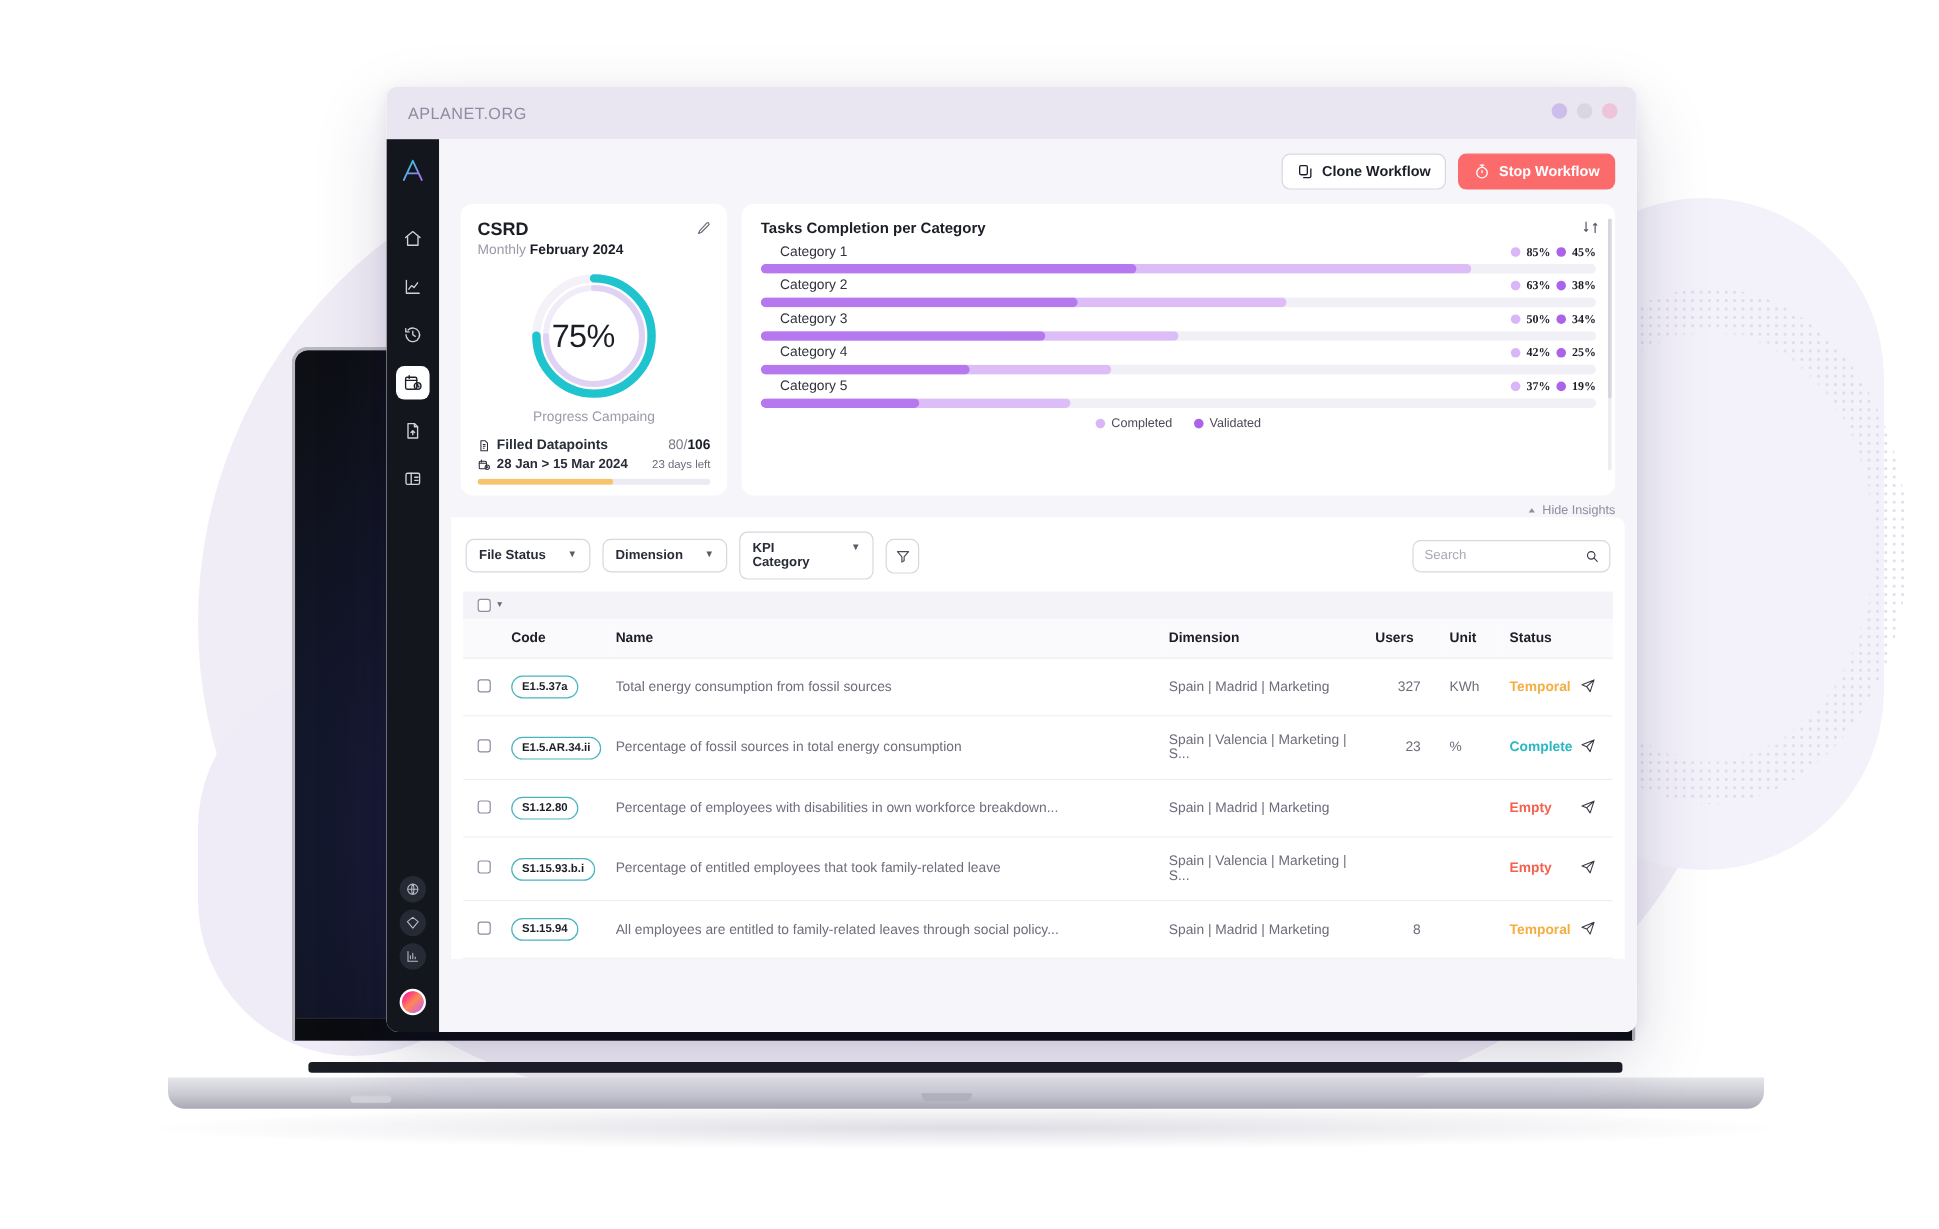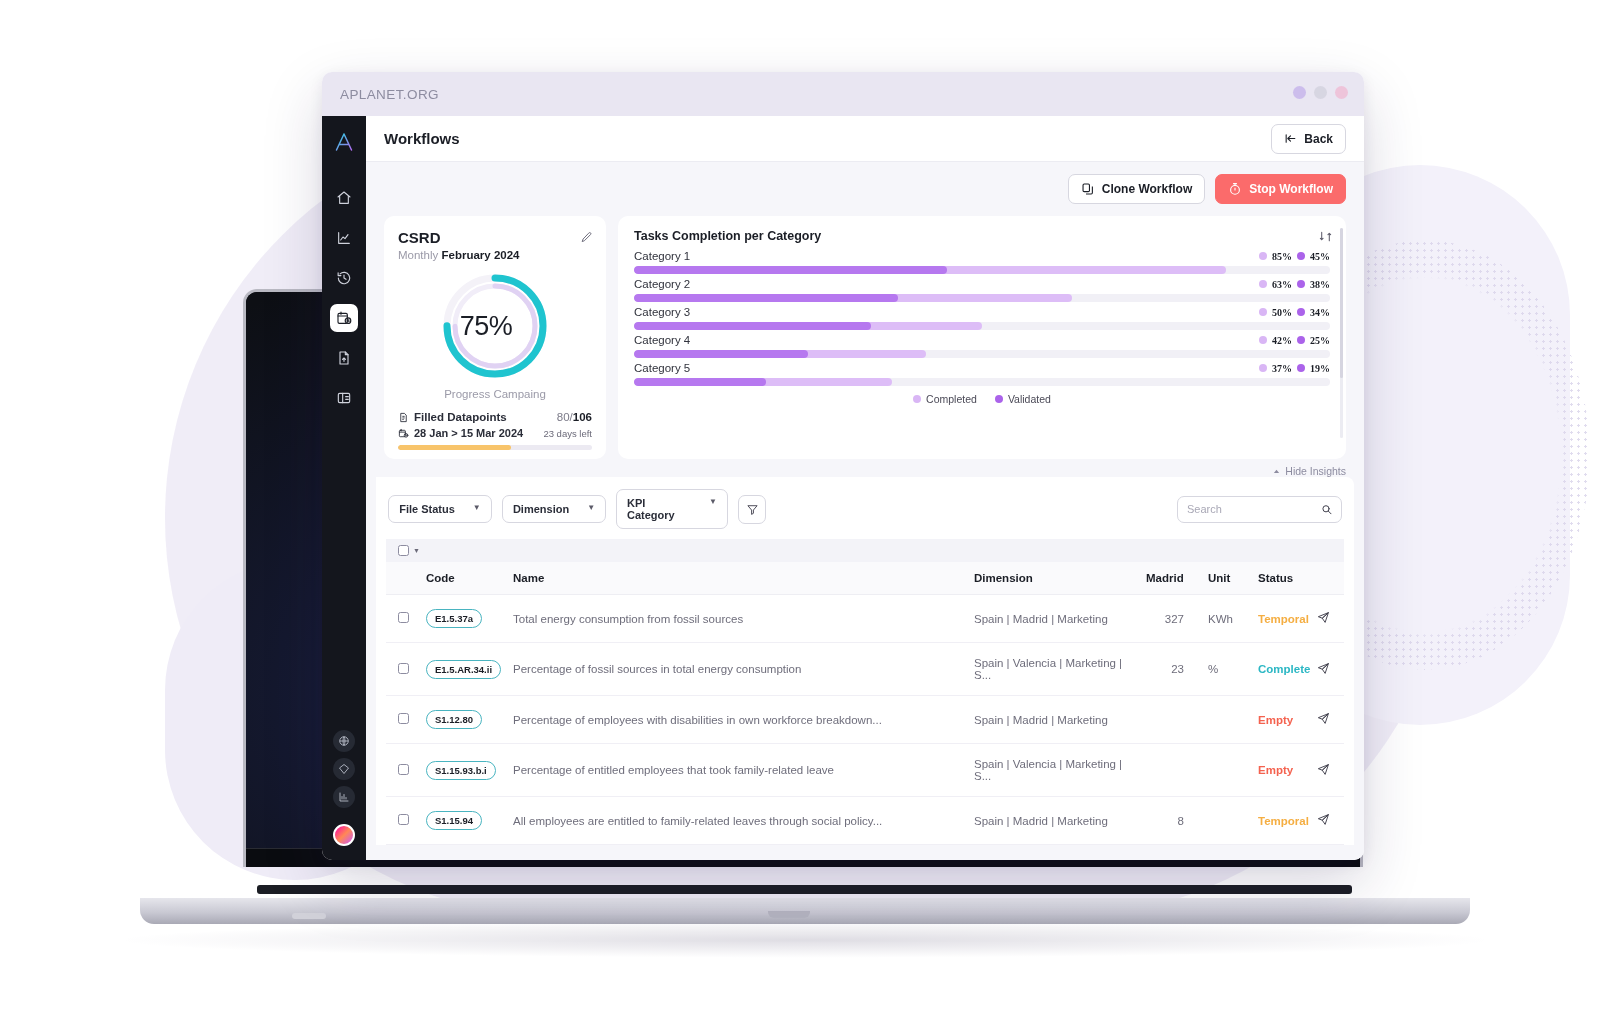--- a/index.html
+++ b/index.html
@@ -173,21 +173,21 @@
   
   .tasks {
     flex:1; background:#fff; border-radius:10px; padding:13px 16px 8px 16px;
     position:relative; height:243px;
   }
   .tasks h4 { font-size:12.5px; font-weight:700; color:#1b1e26; margin-bottom:7px; }
   .sort-ico { position:absolute; right:14px; top:13px; color:#5a5968; cursor:pointer; }
 
   .cat-row { margin-bottom:4px; }
   .cat-head { display:flex; align-items:center; justify-content:space-between; margin-bottom:4px; }
-  .cat-name { font-size:11.5px; color:#31333d; }
+  .cat-name { font-size:11.5px; color:#31333d;margin-left:16px; }
   .cat-vals { display:flex; align-items:center; gap:5px; font-size:10px; font-weight:700; color:#1b1e26;font-family:Liberation Serif, serif; }
   .dotc { width:8px; height:8px; border-radius:50%; display:inline-block; }
   .dot-completed { background:#d9b6f5; }
   .dot-validated { background:#ab63ea; }
   .bar-track { height:8px; background:#f1f0f6; border-radius:5px; position:relative; overflow:hidden; }
   .bar-completed { position:absolute; left:0; top:0; height:100%; background:#ddbdf7; border-radius:5px; }
   .bar-validated { position:absolute; left:0; top:0; height:100%; background:#b678ef; border-radius:5px; }
 
   .legend { display:flex; justify-content:center; gap:18px; margin-top:7px; font-size:10.5px; color:#4b4a57; }
   .legend span { display:inline-flex; align-items:center; gap:5px; }
@@ -363,29 +363,20 @@
             <path d="M4 4v16h16"></path>
               <path d="M8 16V11M12 16V7M16 16v-3"></path>
           </svg>
         </div>
         <div class="avatar-s"></div>
       </div>
     </div>
 
     <div class="content">
 
-      <div class="topbar">
-        <div class="page-title">Workflows</div>
-        <div class="btn">
-          <svg width="13" height="13" viewBox="0 0 24 24" fill="none" stroke="currentColor" stroke-width="2" stroke-linecap="round" stroke-linejoin="round">
-            <path d="M4 5v14M20 12H8M12 7l-5 5 5 5"></path>
-          </svg>
-          <span>Back</span>
-        </div>
-      </div>
 
       <div class="actions">
         <div class="btn">
           <svg width="14" height="14" viewBox="0 0 24 24" fill="none" stroke="currentColor" stroke-width="1.9" stroke-linejoin="round">
             <rect x="3.5" y="3.5" width="11" height="13" rx="2"></rect>
               <path d="M8.5 20.5h9a2 2 0 0 0 2-2v-11"></path>
           </svg>
           <span>Clone Workflow</span>
         </div>
         <div class="btn danger">
@@ -599,21 +590,21 @@
           <span class="mini-caret">▼</span>
         </div>
 
         <table>
           <thead>
             <tr>
               <th class="c-chk"></th>
               <th class="c-code">Code</th>
               <th class="c-name">Name</th>
               <th class="c-dim">Dimension</th>
-              <th class="c-val">Madrid</th>
+              <th class="c-val">Users</th>
               <th class="c-unit">Unit</th>
               <th class="c-status">Status</th>
             </tr>
           </thead>
           <tbody id="tbody">
               <tr>
                 <td class="c-chk"><span class="cbx"></span></td>
                 <td class="c-code"><span class="code-pill">E1.5.37a</span></td>
                 <td class="c-name">Total energy consumption from fossil sources</td>
                 <td class="c-dim">Spain | Madrid | Marketing</td>

